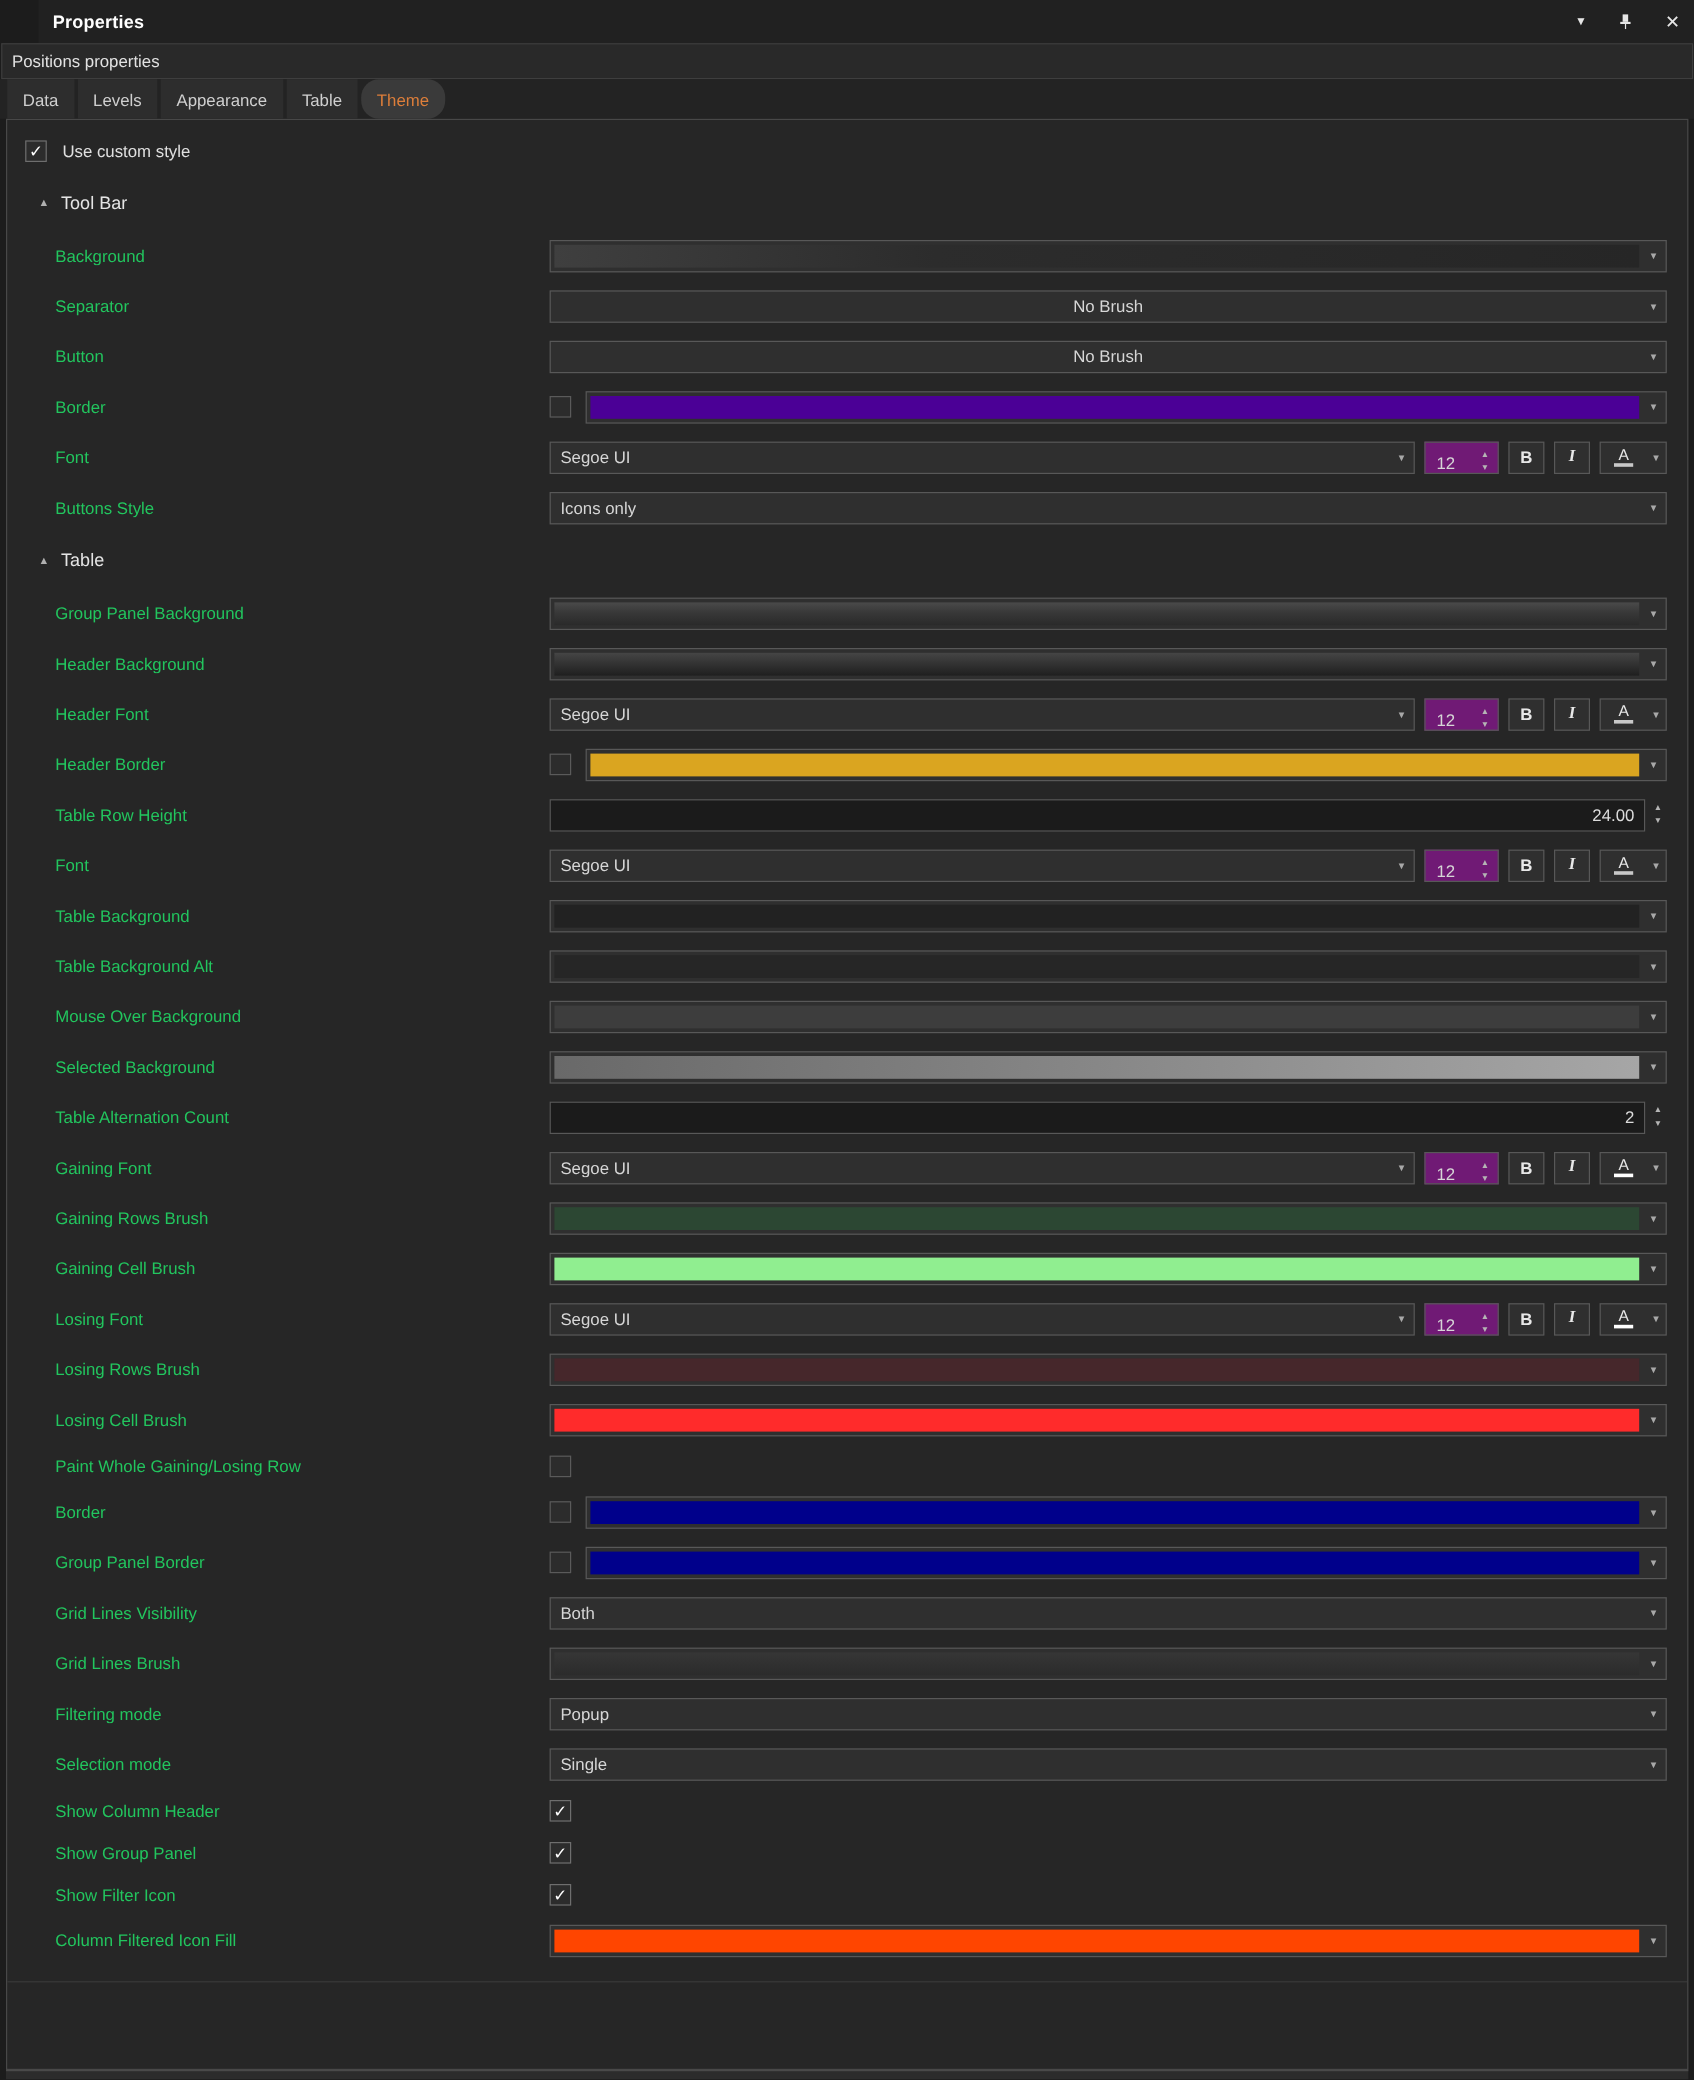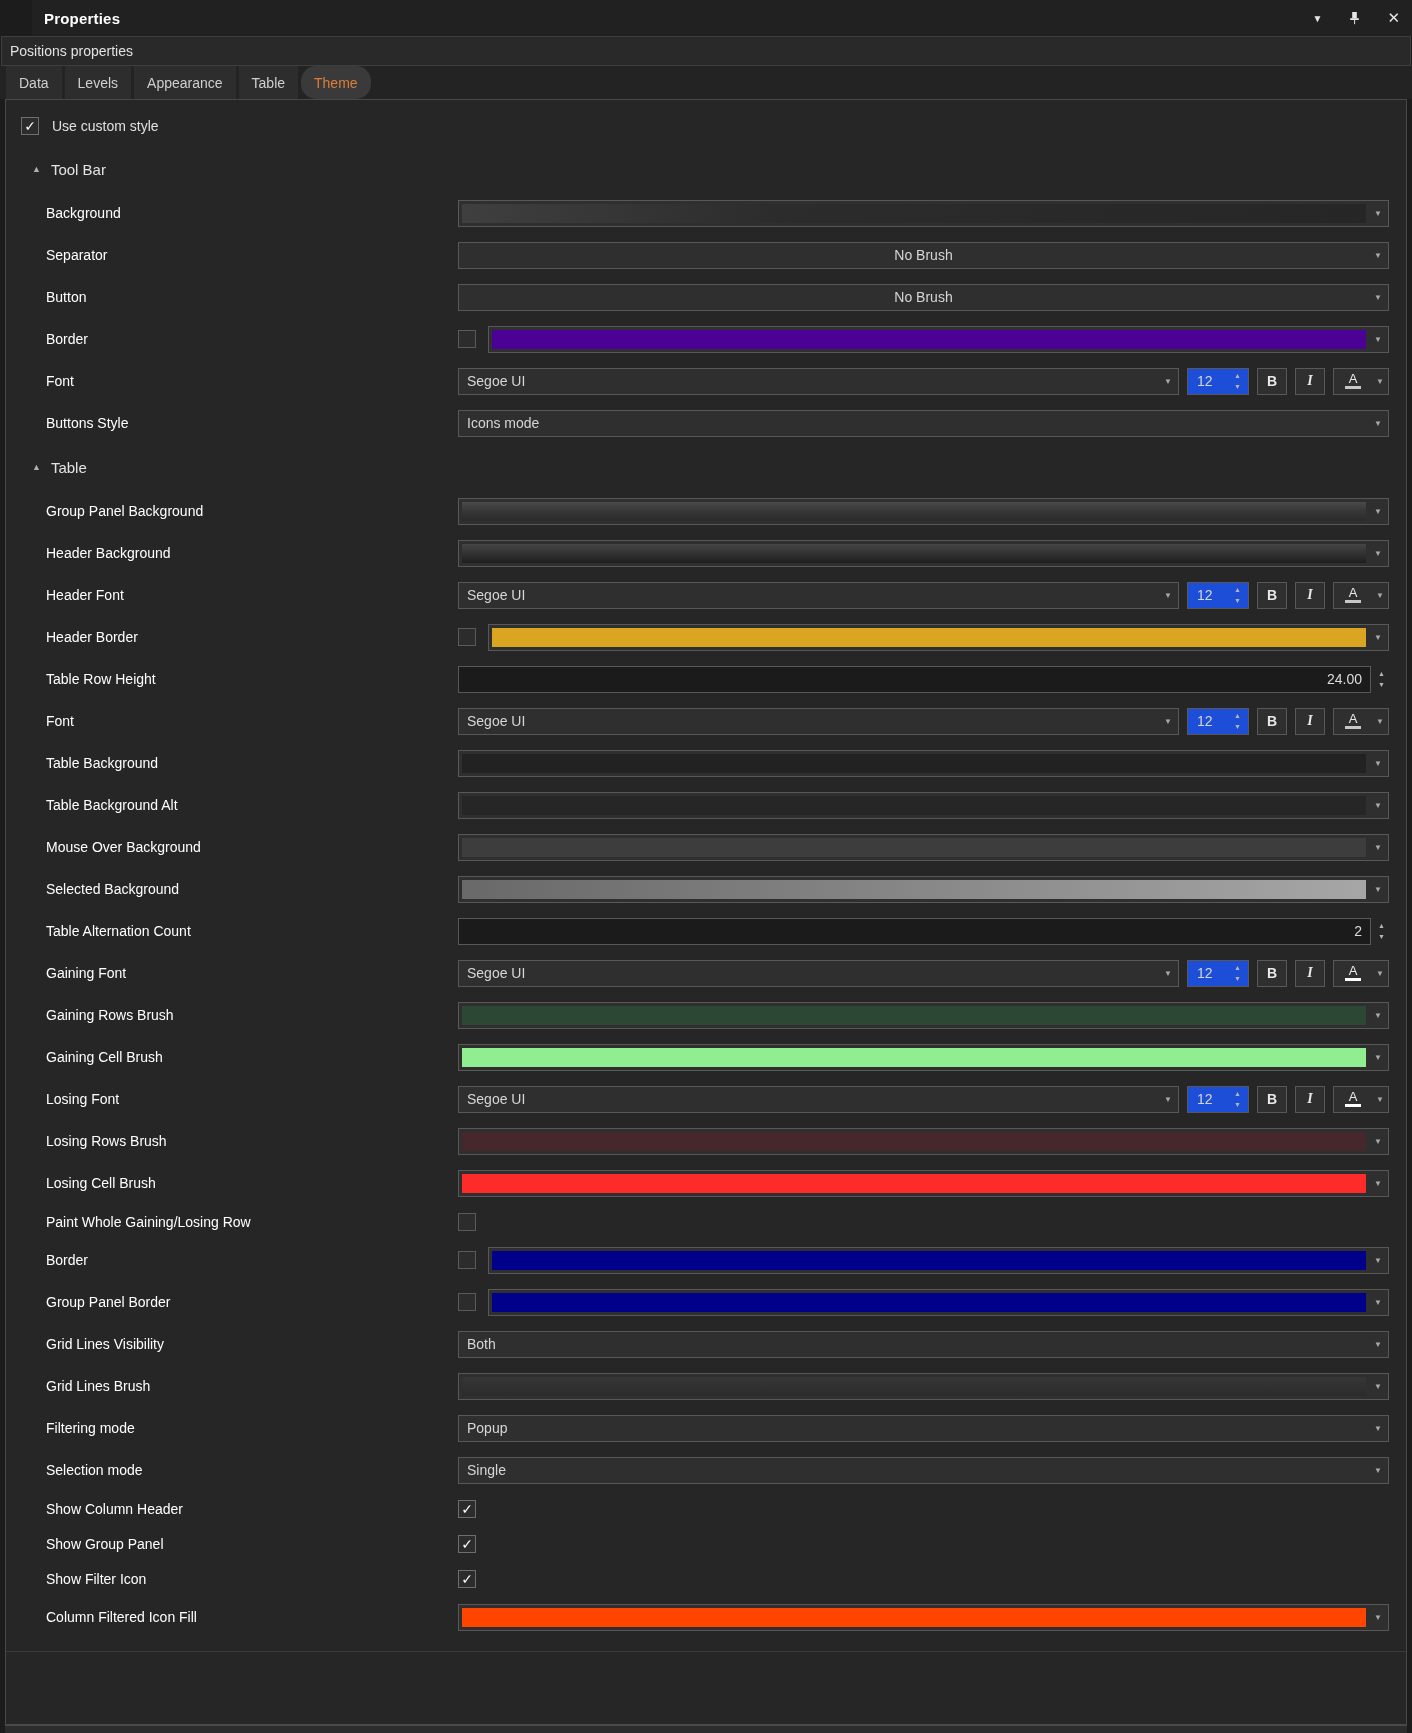--- a/index.html
+++ b/index.html
@@ -31,21 +31,21 @@
 
   .row{display:flex;align-items:center;height:42px;}
   .row.t-check{height:35px;}
   .row.use-custom{height:40px;padding-left:15px;align-items:center;display:flex;}
   .use-custom .uc-label{margin-left:13px;font-size:14px;color:#e0e0e0;}
 
   .section-head{display:flex;align-items:center;height:46px;padding-left:26px;}
   .section-head .tri{color:#b0b0b0;font-size:9px;margin-right:10px;}
   .section-head .sec-title{font-size:15px;color:#e4e4e4;}
 
-  .label-col{width:452px;box-sizing:border-box;padding-left:40px;font-size:14px;color:#ffffff;
+  .label-col{width:452px;box-sizing:border-box;padding-left:40px;font-size:14px;color:#22c55e;
              white-space:nowrap;overflow:hidden;}
   .control-col{flex:1;margin-right:17px;display:flex;align-items:center;min-width:0;}
 
   
   .dd{display:flex;align-items:center;height:27px;background:#2f2f2f;border:1px solid #585858;
       box-sizing:border-box;flex:1;min-width:0;cursor:default;}
   .dd .swatch{flex:1;align-self:stretch;margin:3px 2px 3px 3px;}
   .dd .caret{flex:0 0 20px;text-align:center;color:#a8a8a8;font-size:8px;}
   .dd .txt{flex:1;padding-left:8px;font-size:14px;color:#d6d6d6;white-space:nowrap;overflow:hidden;}
   .dd.center .txt{text-align:center;padding-left:20px;}
@@ -56,22 +56,22 @@
   .spinner{width:15px;display:flex;flex-direction:column;align-items:center;color:#b5b5b5;
            font-size:7px;line-height:7px;margin-left:3px;gap:4px;cursor:default;}
 
   
   .cb{width:18px;height:18px;flex:0 0 18px;background:#2c2c2c;border:1px solid #6e6e6e;box-sizing:border-box;
       display:flex;align-items:center;justify-content:center;color:#ffffff;font-size:14px;cursor:default;}
   .cb.un{border-color:#5a5a5a;color:transparent;}
   .gap12{width:12px;flex:0 0 12px;}
 
   
-  .sizebox{flex:0 0 62px;height:27px;margin-left:8px;background:#1d4ed8;border:1px solid #585858;
-           box-sizing:border-box;display:flex;align-items:center;}
+  .sizebox{flex:0 0 62px;height:27px;margin-left:8px;background:#701a75;border:1px solid #585858;
+           box-sizing:border-box;display:flex;align-items:flex-end;}
   .sizebox .sval{flex:1;padding-left:9px;font-size:14px;color:#d6d6d6;}
   .sizebox .spinner{margin:0 3px 0 0;}
   .fbtn{flex:0 0 30px;width:30px;height:27px;margin-left:8px;background:#2f2f2f;border:1px solid #585858;
         box-sizing:border-box;display:flex;align-items:center;justify-content:center;
         font-size:14px;color:#e8e8e8;cursor:default;}
   .fbtn.bold{font-weight:bold;}
   .fbtn.ital{font-style:italic;font-family:"Liberation Serif",serif;font-weight:bold;}
   .abtn{flex:0 0 56px;width:56px;height:27px;margin-left:8px;background:#2f2f2f;border:1px solid #585858;
         box-sizing:border-box;display:flex;align-items:center;cursor:default;}
   .aglyph{flex:1;display:flex;flex-direction:column;align-items:center;justify-content:center;gap:1px;}
@@ -181,21 +181,21 @@
               <span class="aunder" style="background: rgb(200, 200, 200);"></span>
             </span>
             <span class="caret">▼</span>
           </div>
         </div>
       </div>
       <div class="row t-enum">
         <div class="label-col">Buttons Style</div>
         <div class="control-col">
           <div class="dd">
-            <span class="txt">Icons mode</span>
+            <span class="txt">Icons only</span>
             <span class="caret">▼</span>
           </div>
         </div>
       </div>
       <div class="section-head">
         <span class="tri">▲</span>
         <span class="sec-title">Table</span>
       </div>
       <div class="row t-swatch">
         <div class="label-col">Group Panel Background</div>

